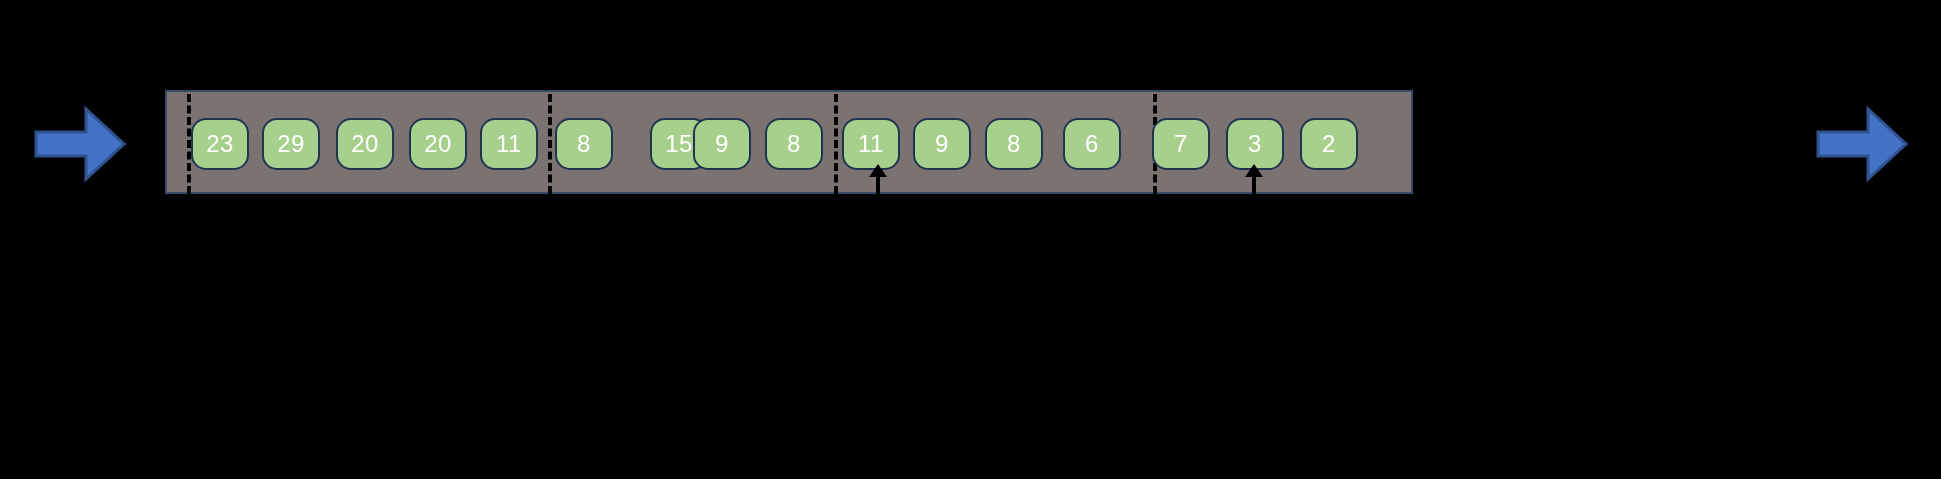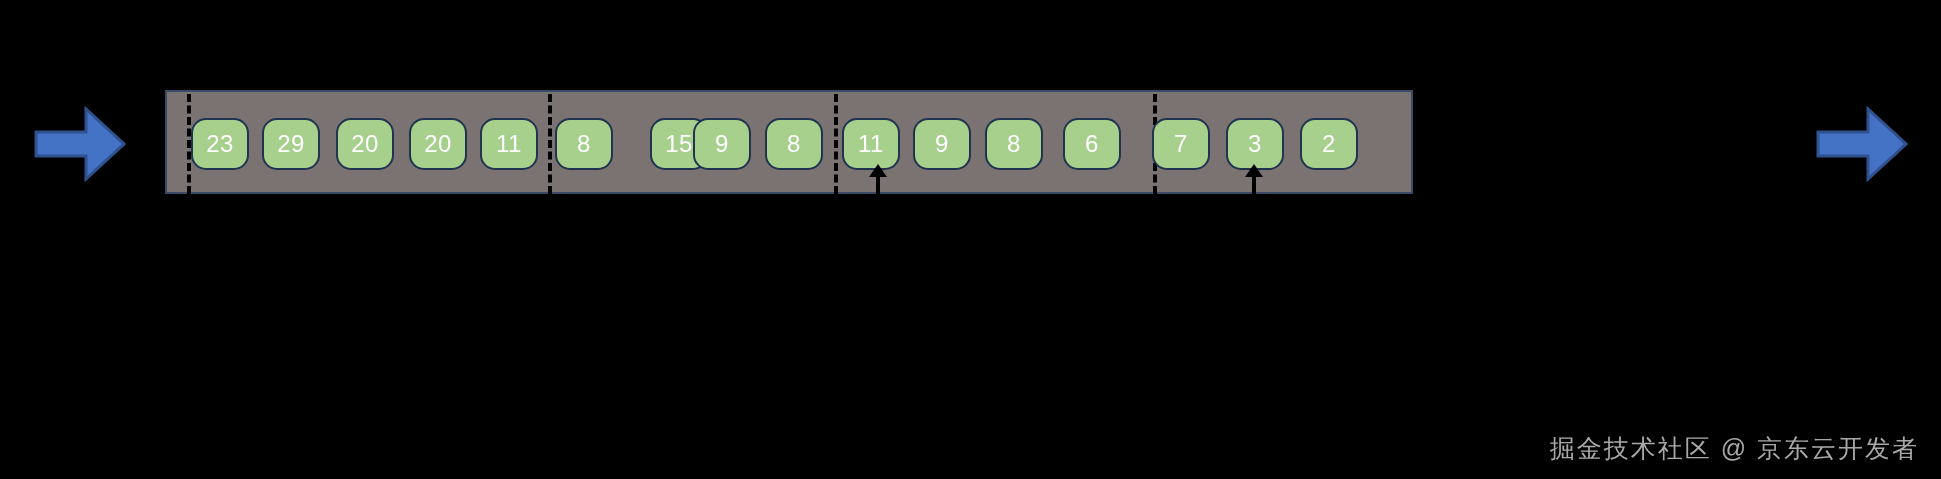--- a/index.html
+++ b/index.html
@@ -141,15 +141,14 @@
           <polygon points="11,0 20,13 13,13 13,30 9,30 9,13 2,13" fill="#000000"></polygon>
         </svg>
       </div>
       <div class="pointer-arrow" style="left: 1243px; top: 164px;">
         <svg viewBox="0 0 22 30" xmlns="http://www.w3.org/2000/svg">
           <polygon points="11,0 20,13 13,13 13,30 9,30 9,13 2,13" fill="#000000"></polygon>
         </svg>
       </div>
     </div>
 
-  <div id="watermark">掘金技术社区 @ 京东云开发者</div>
 
 </div>
 
 </body></html>

